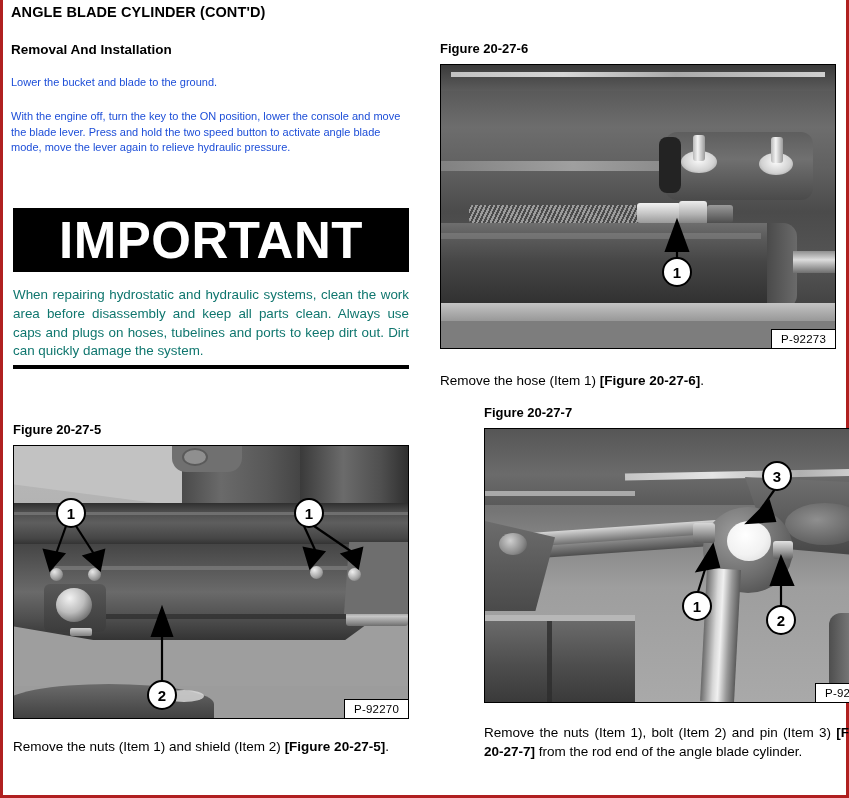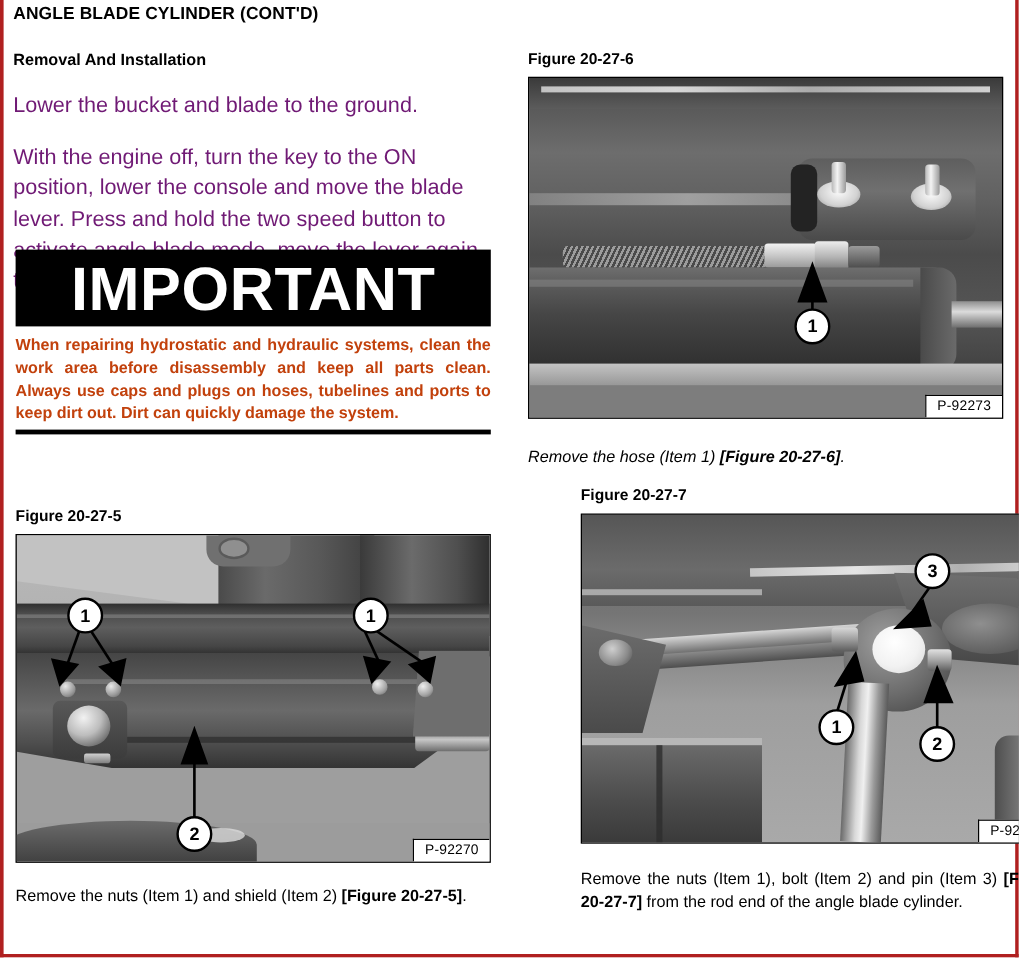--- a/index.html
+++ b/index.html
@@ -48,22 +48,22 @@
     margin: 4px 0 0 0;
     line-height: 1.2;
   }
   .sub-head {
     font-size: 13.5px;
     font-weight: bold;
     color: #000;
     margin: 21px 0 0 0;
   }
   .body-p {
-    font-size: 18px;
-    color: #701a75;
+    font-size: 11px;
+    color: #1d4ed8;
     line-height: 1.42;
     margin: 18px 0 0 0;
   }
   .fig-label {
     font-size: 13px;
     font-weight: bold;
     color: #000;
     margin: 0;
   }
   .caption {
@@ -91,25 +91,25 @@
   }
   .important-banner .word {
     color: #ffffff;
     font-size: 51px;
     font-weight: bold;
     letter-spacing: 0.5px;
     line-height: 1;
   }
   .important-text {
     font-size: 13.4px;
-    font-weight: bold;
-    color: #c2410c;
+    font-weight: normal;
+    color: #0f766e;
     line-height: 1.40;
     text-align: justify;
-    margin-top: 7px;
+    margin-top: 14px;
   }
   .important-ref {
     font-size: 11.5px;
     color: #000;
     text-align: right;
     margin-top: 4px;
   }
   .rule-thick {
     border: none;
     border-top: 4px solid #000;
@@ -284,21 +284,21 @@
             <line x1="236" y1="196" x2="236" y2="176"></line>
             <polygon points="236,156 225,186 247,186"></polygon>
           </g>
         </svg>
 
         <div class="callout" style="left:221px; top:192px;">1</div>
 
         <div class="photo-id">P-92273</div>
       </div>
 
-      <p class="caption" style="margin-top:22px;font-style:italic;"><span>Remove the hose (Item 1) </span><b>[Figure 20-27-6]</b><span>.</span></p>
+      <p class="caption" style="margin-top:22px;"><span>Remove the hose (Item 1) </span><b>[Figure 20-27-6]</b><span>.</span></p>
     </div>
 
     <div style="position:absolute; left:0; top:366px; width:398px;padding-left:44px;">
       <div class="fig-label">Figure 20-27-7</div>
 
       <div class="fig-frame" style="margin-top:8px; width:394px; height:273px;">
 
         <div class="art" style="left:0;top:0;width:394px;height:273px;background:linear-gradient(180deg,#6a6a6a 0%,#757575 30%,#8b8b8b 44%,#9e9e9e 58%,#a9a9a9 100%);"></div>
 
         <div class="art" style="left:0;top:0;width:394px;height:76px;background:linear-gradient(180deg,#565656,#6b6b6b 60%,#5a5a5a);"></div>

